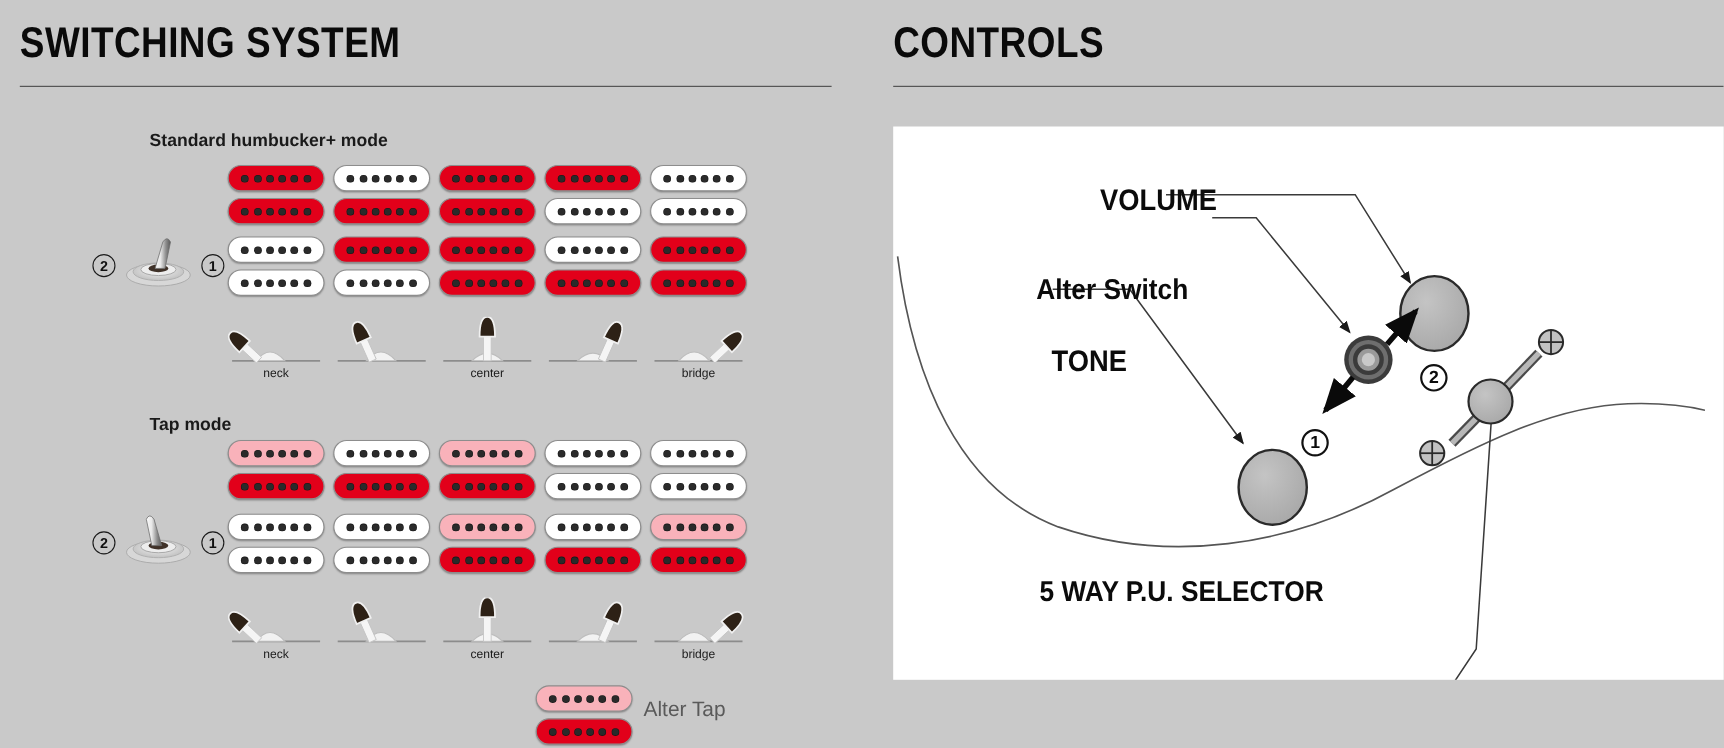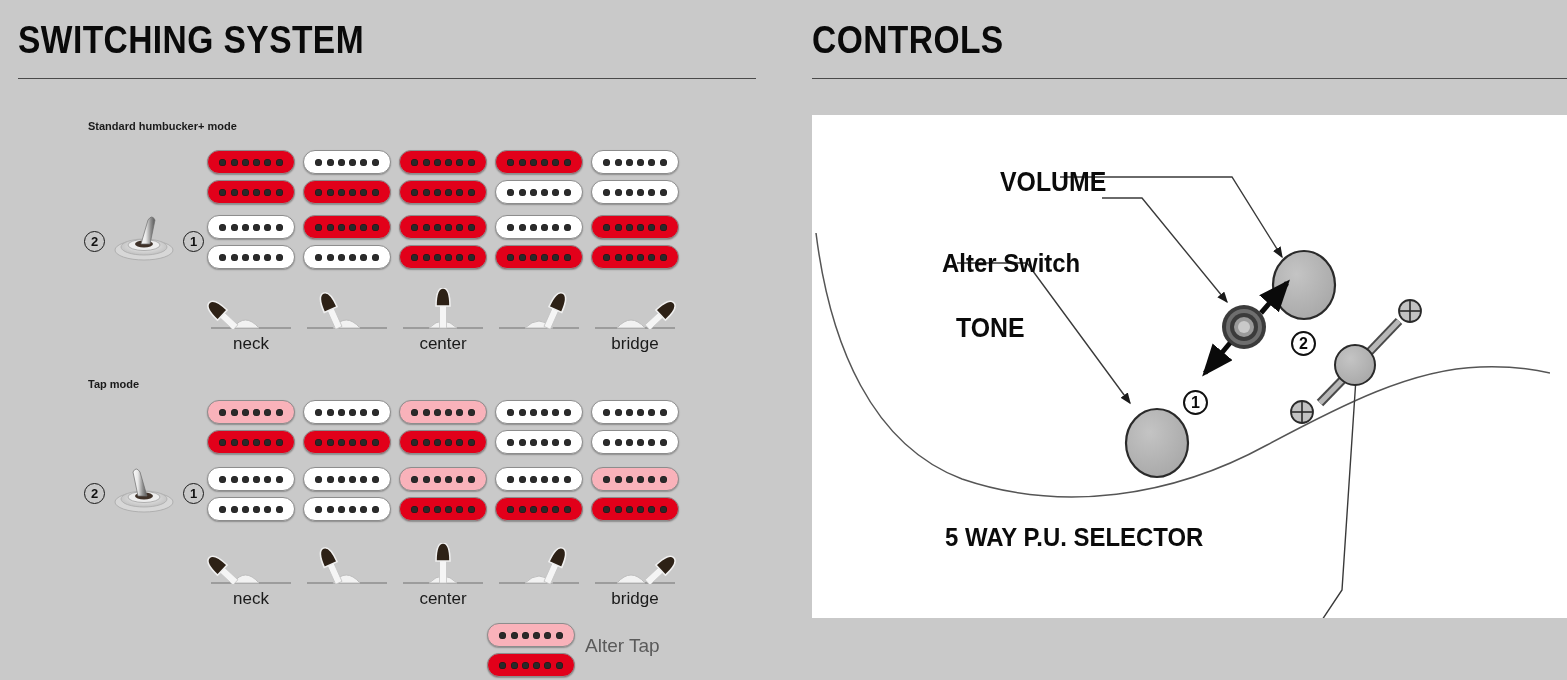--- a/index.html
+++ b/index.html
@@ -27,24 +27,25 @@
     position: absolute;
     height: 0;
     border-top: 1.4px solid #4a4a4a;
   }
 
   
   #left-panel { position: absolute; left: 0; top: 0; width: 790px; height: 680px; }
 
   .mode-label {
     position: absolute;
-    font-size: 11px;
+    font-size: 16px;
     font-weight: 600;
     color: #1a1a1a;
     white-space: nowrap;
+    margin-left: 48px;
   }
 
   
   .pickup { position: absolute; width: 88px; height: 60px; }
   .coil {
     position: absolute; left: 0; width: 88px; height: 24px;
     border-radius: 12px;
     border: 1.4px solid #8d8d8d;
     box-shadow: 0 1px 1.5px rgba(0,0,0,0.30);
     display: flex; align-items: center; justify-content: space-evenly;
@@ -72,21 +73,21 @@
     display: flex; align-items: center; justify-content: center;
     background: transparent;
   }
   .tog-num.n2 { left: 0; }
   .tog-num.n1 { right: 0; }
 
   
   .sel { position: absolute; width: 88px; height: 68px; }
   .sel-label {
     position: absolute; top: 46px; left: 0; width: 88px;
-    text-align: center; font-size: 17px; color: #1a1a1a;
+    text-align: center; font-size: 11px; color: #1a1a1a;
   }
 
   
   .legend { position: absolute; }
   .legend-text {
     position: absolute; left: 98px; top: 12px;
     font-size: 19px; color: #5a5a5a; white-space: nowrap;
   }
 
   

